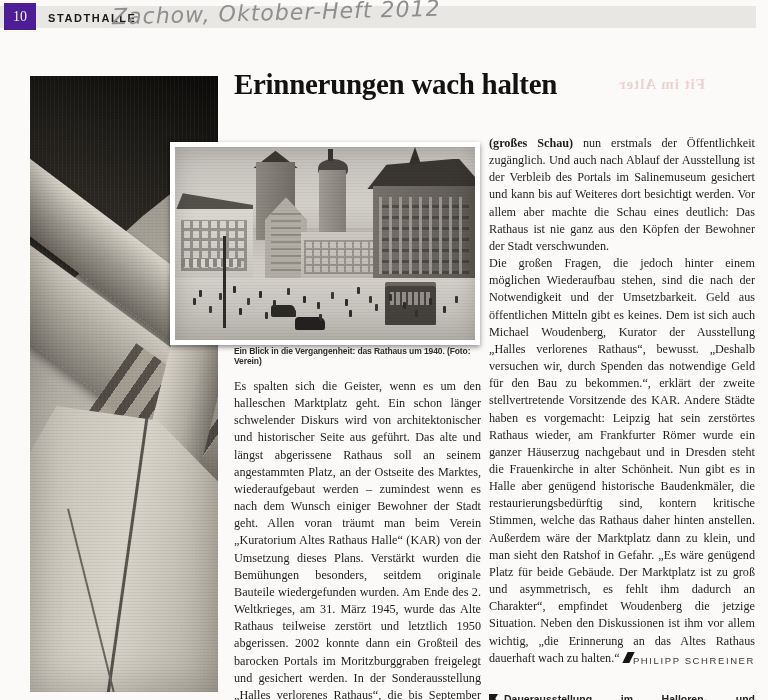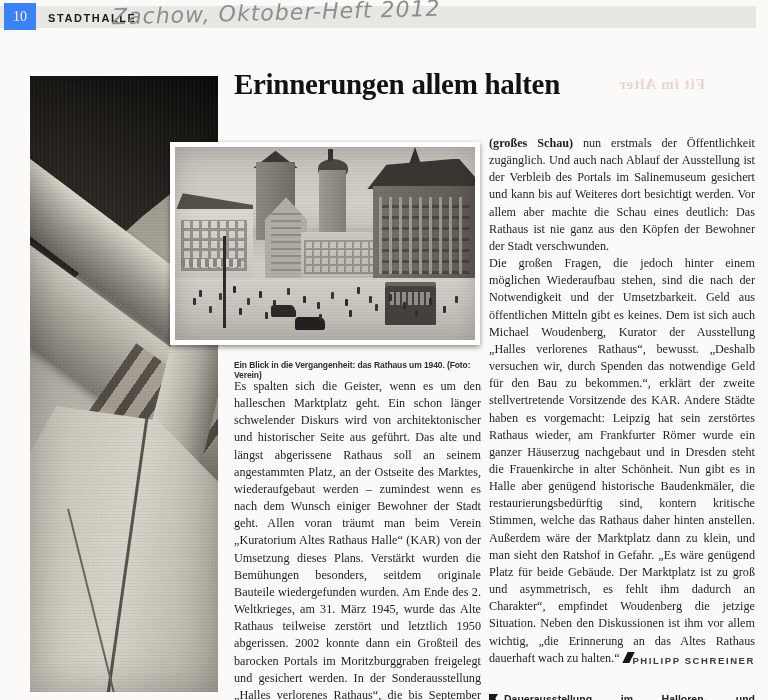--- a/index.html
+++ b/index.html
@@ -2,21 +2,21 @@
 <html lang="de"><head>
 <meta charset="utf-8">
 <style>
   html,body{margin:0;padding:0;}
   body{background:#e0e0e0;}
   .page{position:relative;width:768px;height:700px;background:#fbfaf8;overflow:hidden;
         font-family:"Liberation Serif",serif;color:#1c1b19;}
 
   
   .band{position:absolute;left:0;top:6px;width:756px;height:22px;background:#e8e7e3;}
-  .numbox{position:absolute;left:4px;top:3px;width:32px;height:27px;background:#3b82f6;
+  .numbox{position:absolute;left:4px;top:3px;width:32px;height:27px;background:#4c1d95;
           color:#f5f4f0;display:flex;align-items:center;justify-content:center;
           font-family:"Liberation Serif",serif;font-size:14px;}
   .section{position:absolute;left:48px;top:12px;font-family:"Liberation Sans",sans-serif;
            font-weight:bold;font-size:11px;letter-spacing:1.6px;color:#1c1b19;}
   .handwriting{position:absolute;left:112px;top:0px;font-family:"DejaVu Sans",sans-serif;
                font-style:italic;font-size:22px;color:#8e8e90;transform:rotate(-1.5deg);
                letter-spacing:1px;white-space:nowrap;}
   .bleed{position:absolute;left:618px;top:76px;font-family:"Liberation Serif",serif;
          font-weight:bold;font-size:15px;color:rgba(190,110,100,0.28);
          transform:scaleX(-1);letter-spacing:1px;}
@@ -104,34 +104,34 @@
                       132px 2px #3a3833,146px 9px #2e2c29,158px -3px #33312d,170px 6px #3a3833,
                       40px 18px #2e2c29,66px 22px #33312d,94px 20px #2e2c29,120px 24px #33312d,
                       150px 20px #2e2c29,176px 14px #3a3833,190px 4px #33312d,204px 12px #2e2c29,
                       216px 20px #33312d,10px 16px #3a3833,-6px 8px #33312d,230px 8px #2e2c29,
                       244px 16px #33312d,256px 6px #3a3833;}
   .m-grain{left:0;top:0;width:100%;height:100%;
            background:repeating-linear-gradient(0deg,rgba(0,0,0,.04) 0 1px,transparent 1px 3px);
            box-shadow:inset 0 0 24px rgba(0,0,0,.18);}
 
   
-  .caption{position:absolute;left:234px;top:360px;width:250px;
+  .caption{position:absolute;left:234px;top:346px;width:250px;
            font-family:"Liberation Sans",sans-serif;font-weight:bold;font-size:8.5px;
            color:#2e2d2b;letter-spacing:-0.1px;}
 
   
   .col{position:absolute;font-size:12.2px;line-height:17.15px;text-align:justify;color:#201f1d;}
   .col p{margin:0;}
   .col-left{left:234px;top:378px;width:247px;}
   .col-right{left:489px;top:135px;width:266px;}
   .col strong{font-weight:bold;}
 
   .endmark{display:inline-block;width:7px;height:11px;background:#161513;
            transform:skewX(-26deg);margin-left:5px;vertical-align:-1px;}
-  .byline{text-align:right;font-family:"Liberation Sans",sans-serif;font-weight:bold;
+  .byline{text-align:right;font-family:"Liberation Sans",sans-serif;font-weight:normal;
           font-size:9.5px;letter-spacing:1.6px;color:#3a3a38;margin-top:-15px;}
 
   
   .infobox{margin-top:24px;font-family:"Liberation Sans",sans-serif;font-weight:bold;
            font-size:10.5px;line-height:13.5px;color:#242320;}
   .info-row{display:flex;align-items:flex-start;margin-bottom:5px;}
   .flag-icon{flex:0 0 auto;width:9px;height:10px;background:#1a1918;margin:1px 6px 0 0;
              clip-path:polygon(0 0,100% 0,70% 45%,100% 90%,0 90%,0 100%);}
 </style>
 </head>
@@ -140,21 +140,21 @@
 <div class="page">
 
   <div class="band"></div>
   <div class="numbox">
     <span>10</span>
   </div>
   <span class="section">STADTHALLE</span>
   <div class="handwriting">Zachow, Oktober-Heft 2012</div>
   <div class="bleed">Fit im Alter</div>
 
-  <h1 class="headline">Erinnerungen allem halten</h1>
+  <h1 class="headline">Erinnerungen wach halten</h1>
 
   <div class="portal">
     <div class="p-darktop"></div>
     <div class="p-beam1"></div>
     <div class="p-beam2"></div>
     <div class="p-slats"></div>
     <div class="p-edge"></div>
     <div class="p-stonelow"></div>
     <div class="p-crack1"></div>
     <div class="p-crack2"></div>

